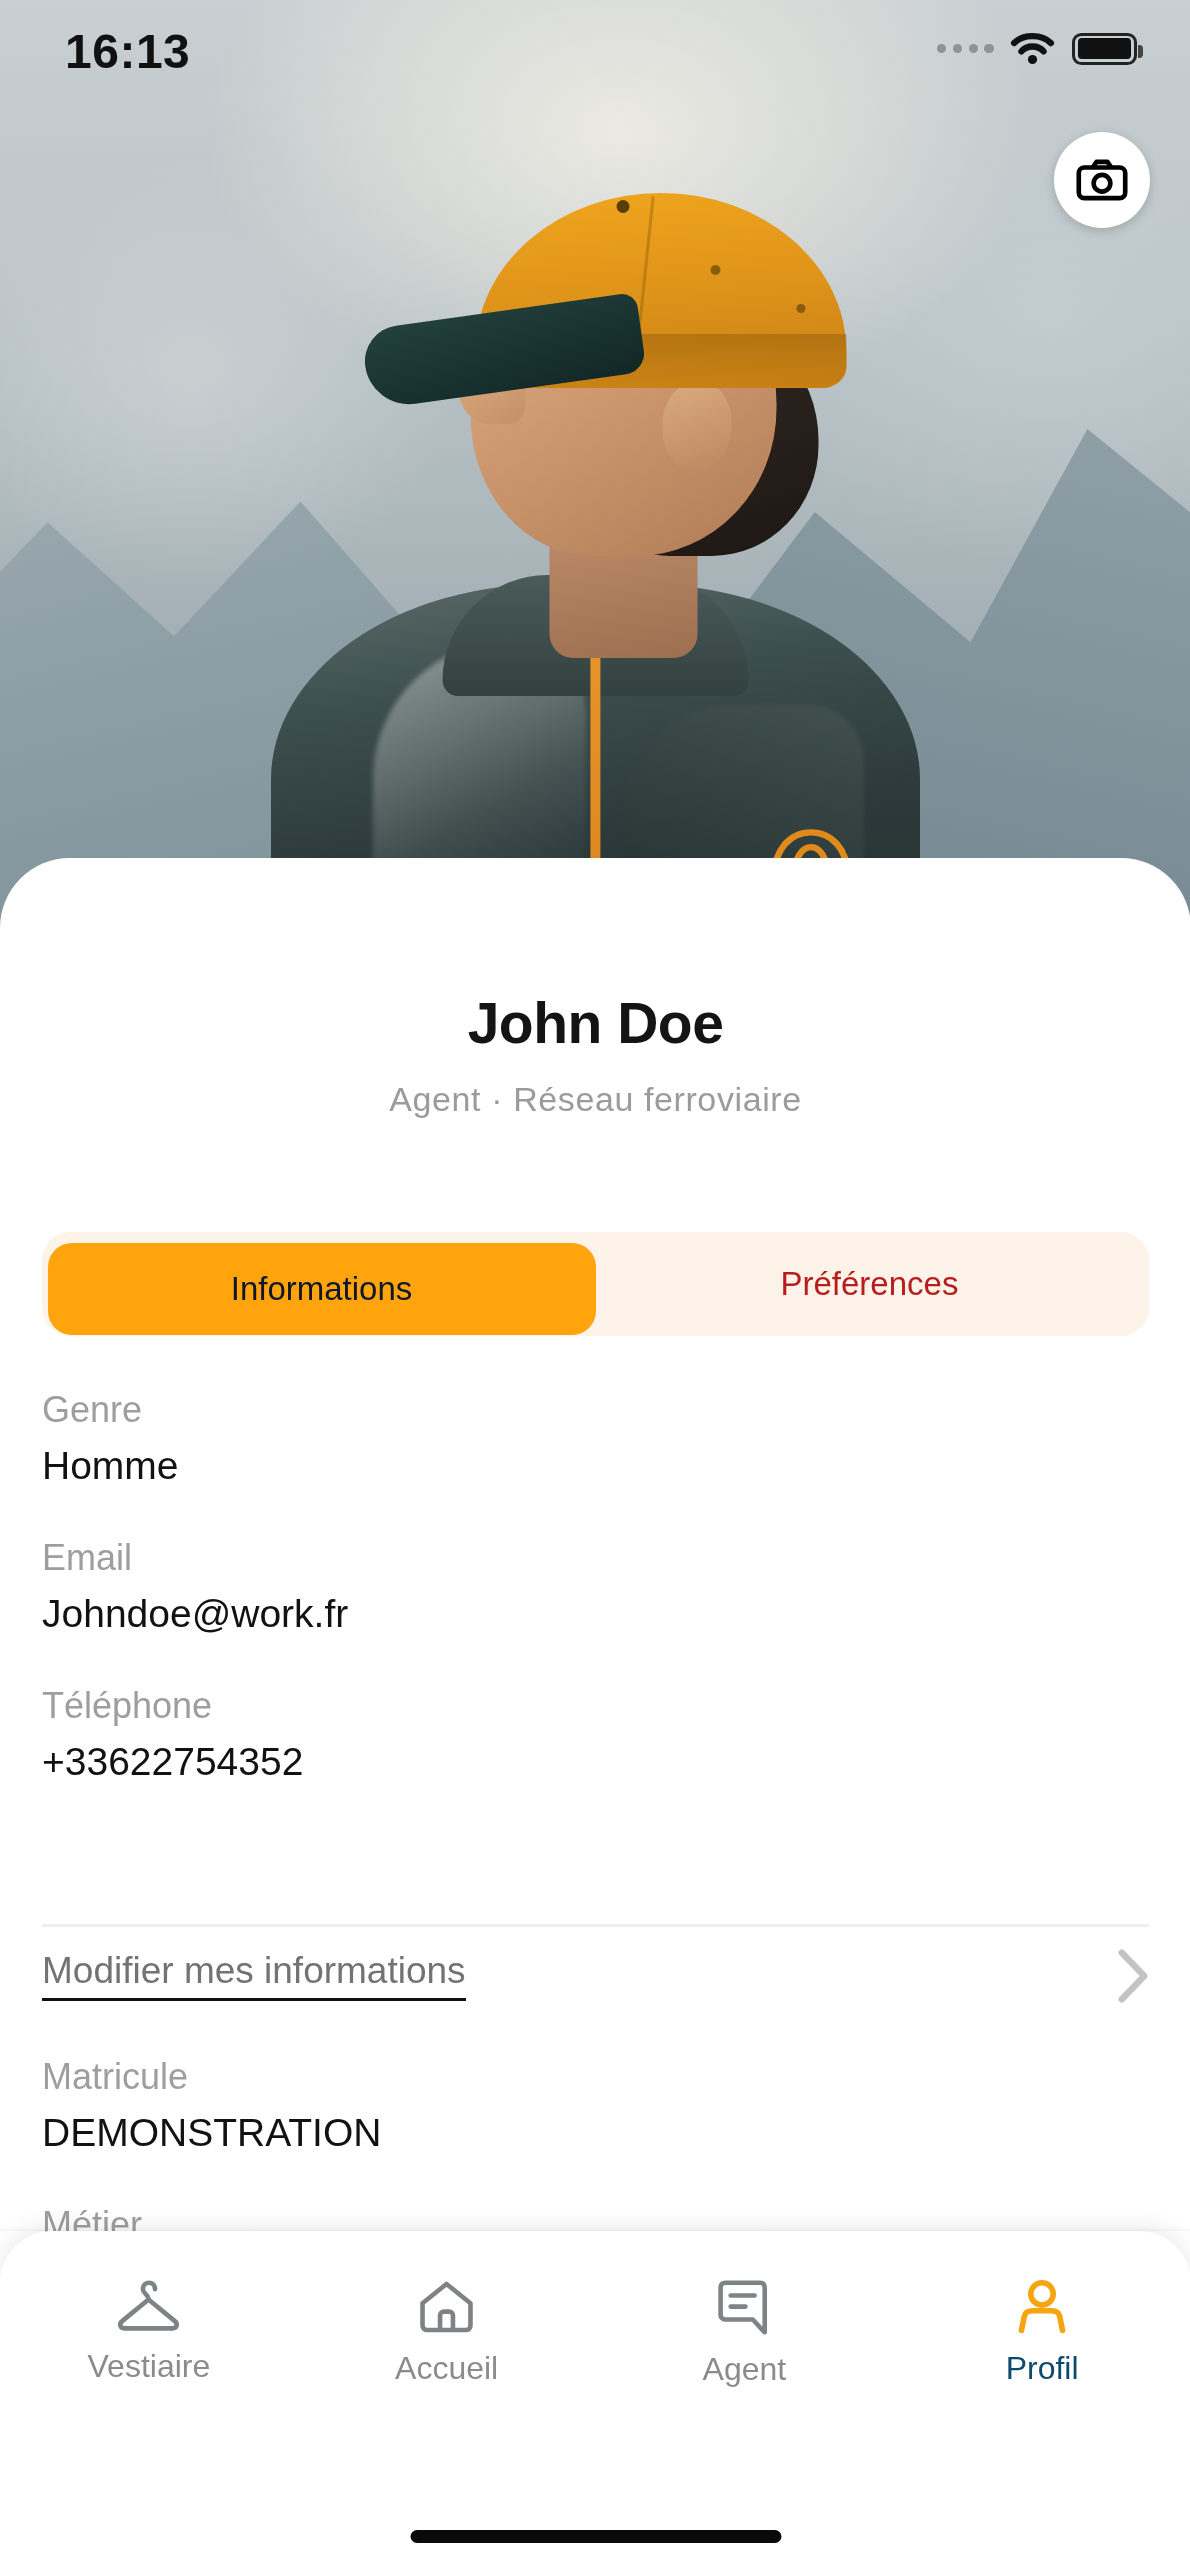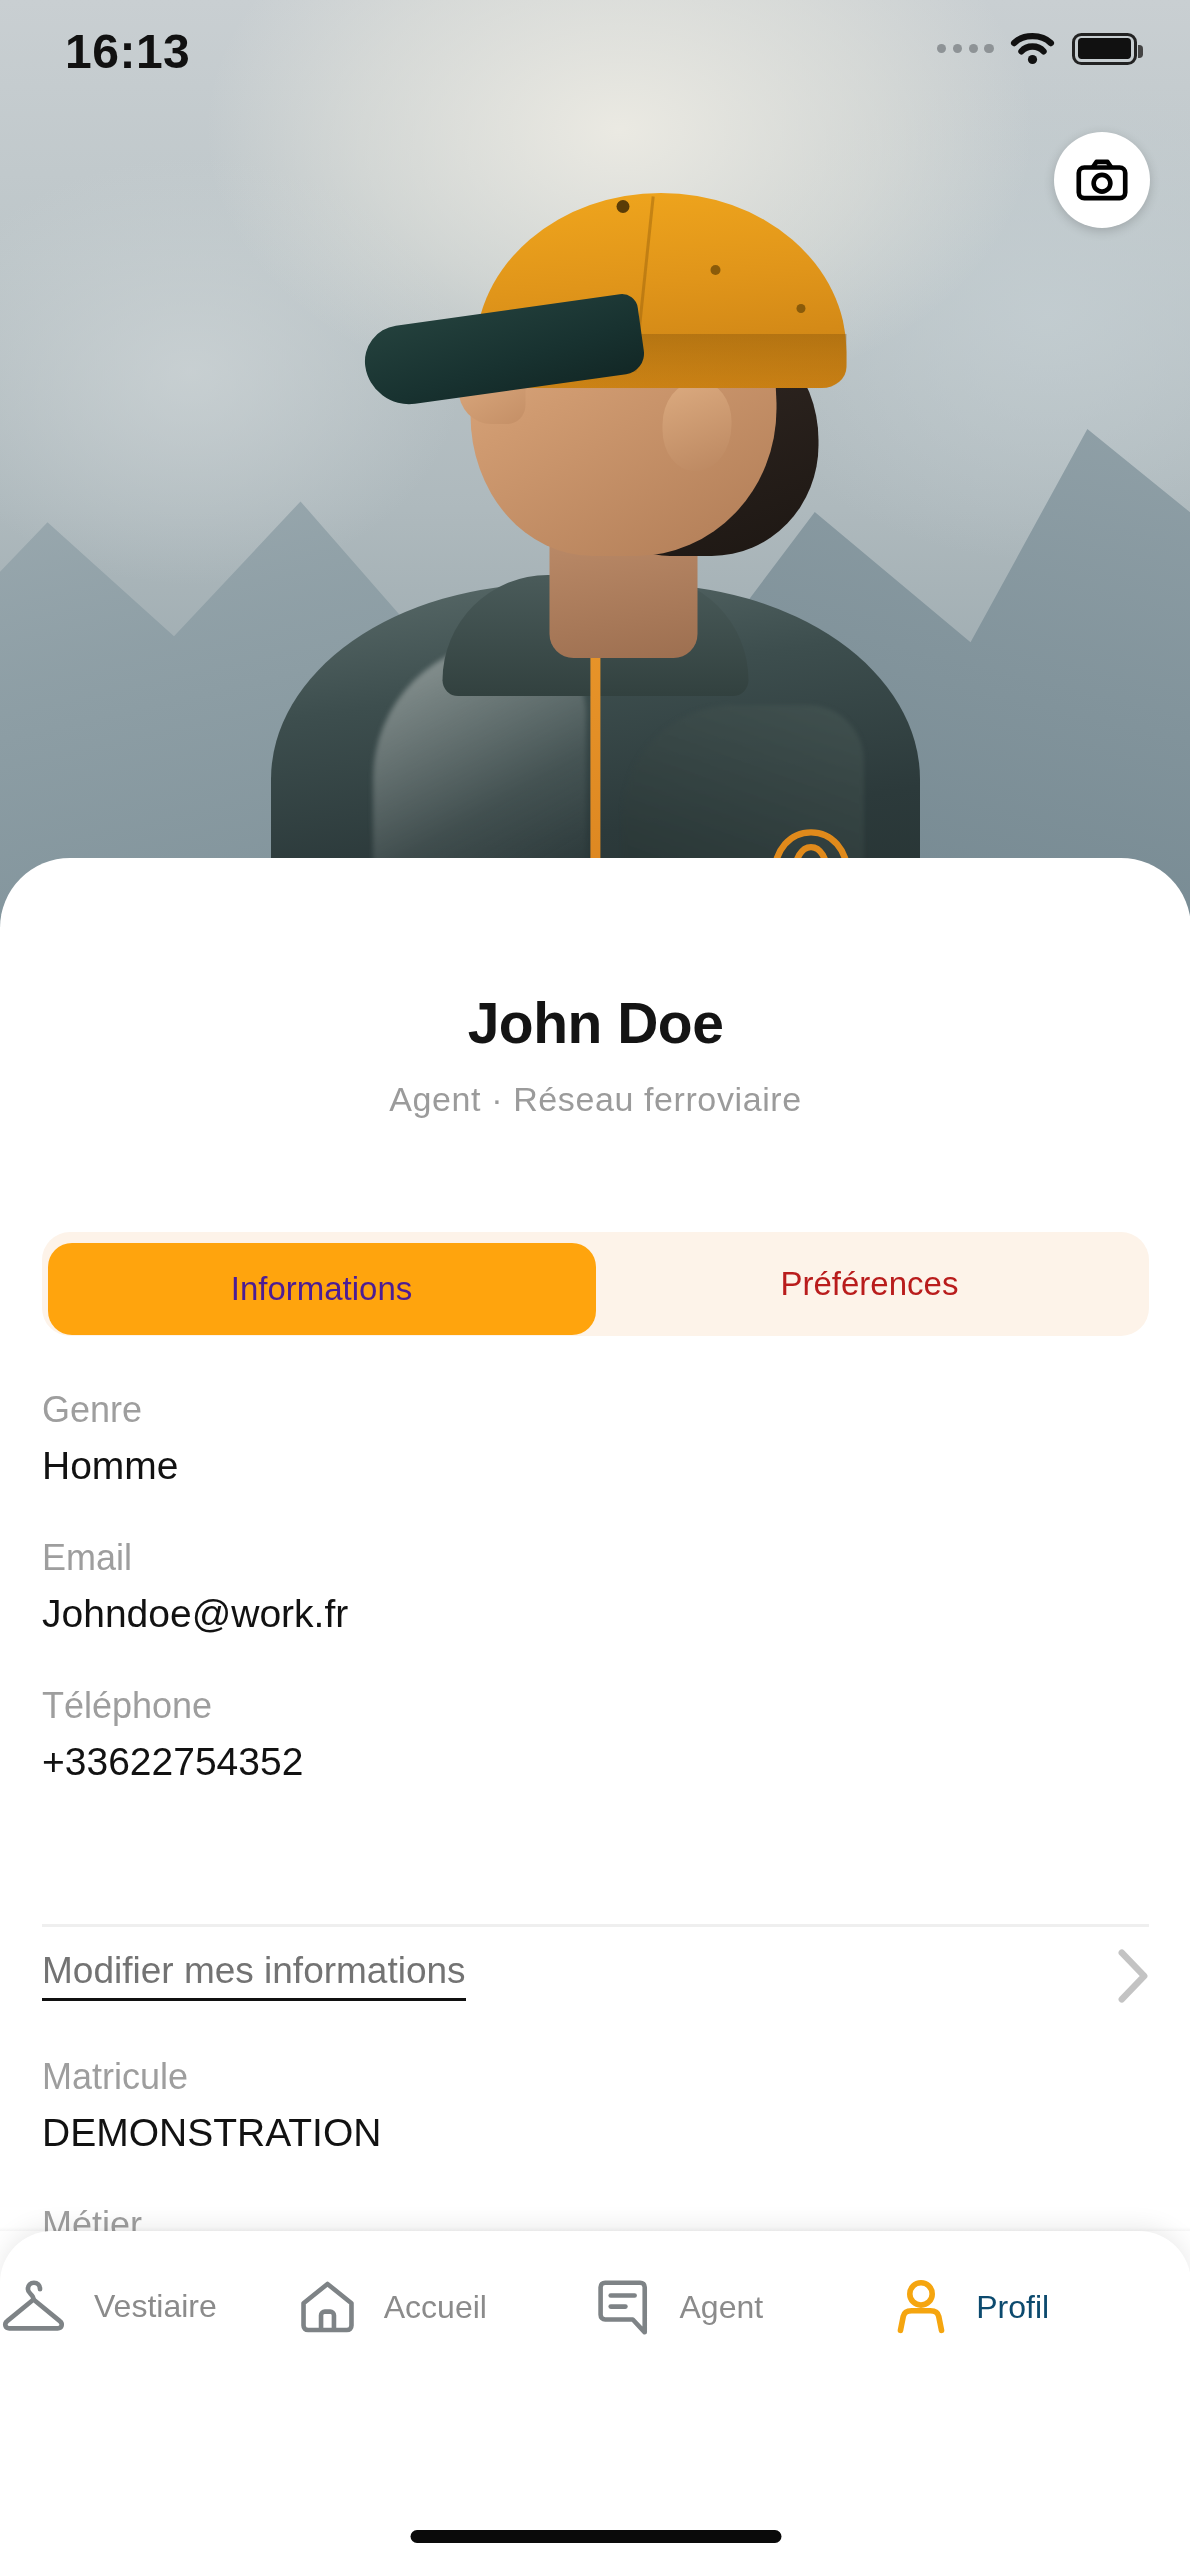--- a/index.html
+++ b/index.html
@@ -163,21 +163,21 @@
 
   
   .segment{
     position:absolute; left:42px; top:374px; width:1107px; height:104px;
     background:#fdf3e9; border-radius:28px; display:flex; align-items:center; padding:5.6px;
   }
   .seg-item{
     flex:1; height:100%; border-radius:24px; display:flex; align-items:center; justify-content:center;
     font-size:33px; cursor:pointer;
   }
-  .seg-item.active{ background:#ffa40d; color:#4c1d95;margin-top:10px; }
+  .seg-item.active{ background:#ffa40d; color:#0f172a;margin-top:10px; }
   .seg-item.inactive{ color:#b91c1c; }
 
   
   .fields{ position:absolute; left:42px; top:529px; width:1107px; }
   .field{ margin-bottom:45px; }
   .field-label{ font-size:36px; color:#9e9e9e; line-height:1.25; }
   .field-value{ font-size:39px; color:#121212; margin-top:10.2px; line-height:1.22; }
 
   .edit-row{
     position:absolute; left:42px; top:1083px; width:1107px; height:69px;
@@ -194,21 +194,21 @@
 
   .fields2{ position:absolute; left:42px; top:1196px; width:1107px; }
 
   
   .nav{
     position:absolute; left:0; bottom:0; width:1191px; height:345px; background:#fff;
     border-radius:52px 52px 0 0; box-shadow:0 -3.7px 24px rgba(0,0,0,.085); z-index:60;
     display:flex; align-items:flex-start; padding-top:48px;
   }
   .nav-item{
-    flex:1; display:flex; align-items:center; gap:27px; cursor:pointer;
+    flex:1; display:flex; flex-direction:column; align-items:center; gap:15px; cursor:pointer;
   }
   .nav-label{ font-size:32px; color:#8b8b8b; }
   .nav-item.active .nav-label{ color:#0c4a6e; }
   .home-indicator{
     position:absolute; left:50%; transform:translateX(-50%); bottom:33px;
     width:371px; height:13px; background:#0a0a0a; border-radius:9.3px; z-index:70;
   }
   .nav-fade{
     position:absolute; left:0; bottom:345px; width:1191px; height:3.7px;
     background:linear-gradient(180deg, rgba(0,0,0,0), rgba(0,0,0,.035)); z-index:59;

